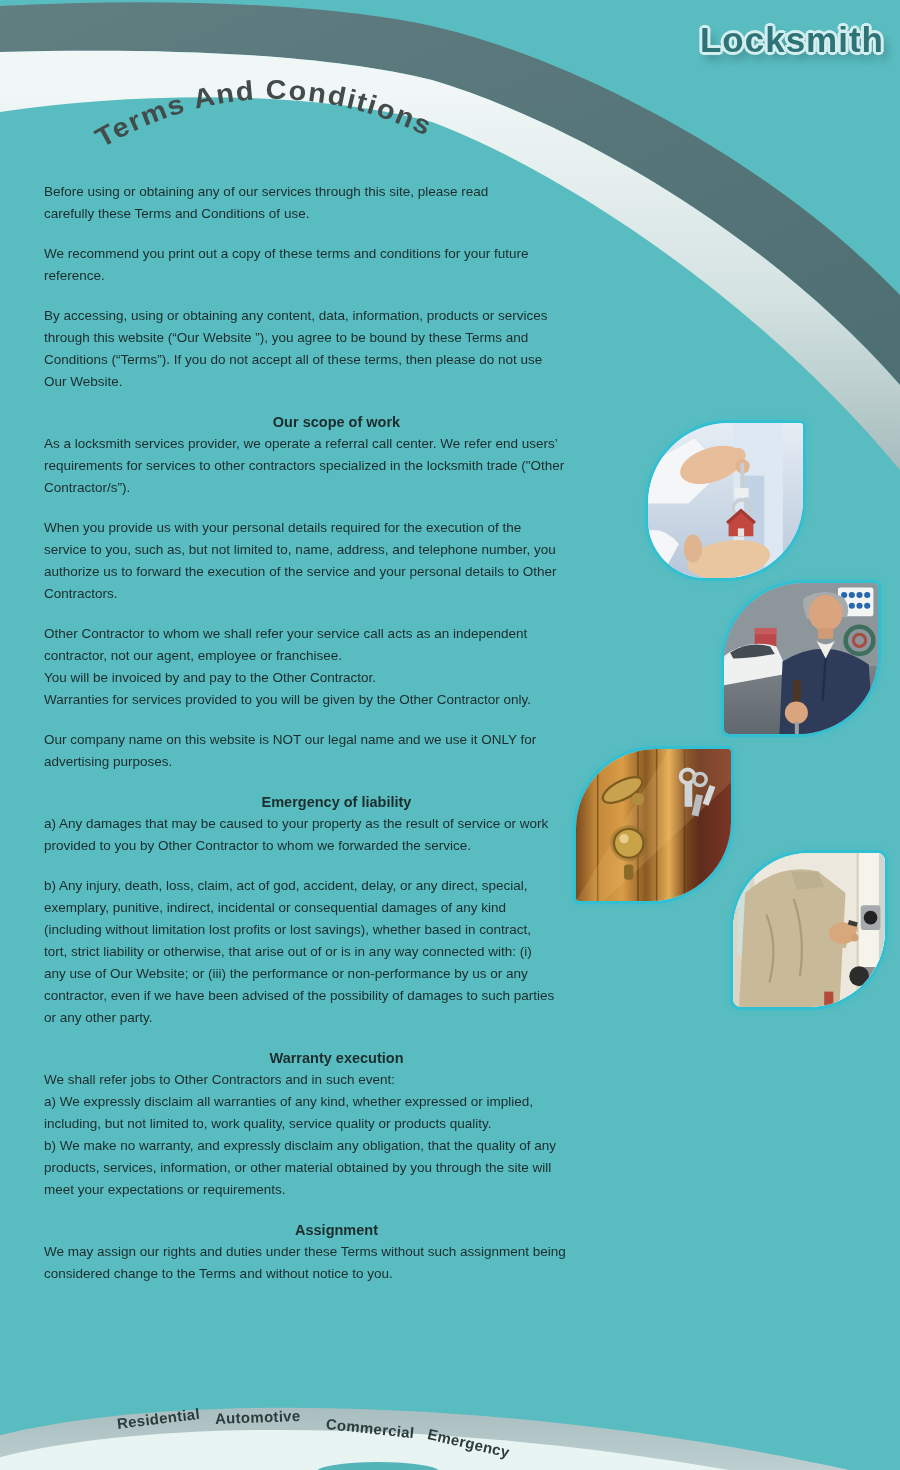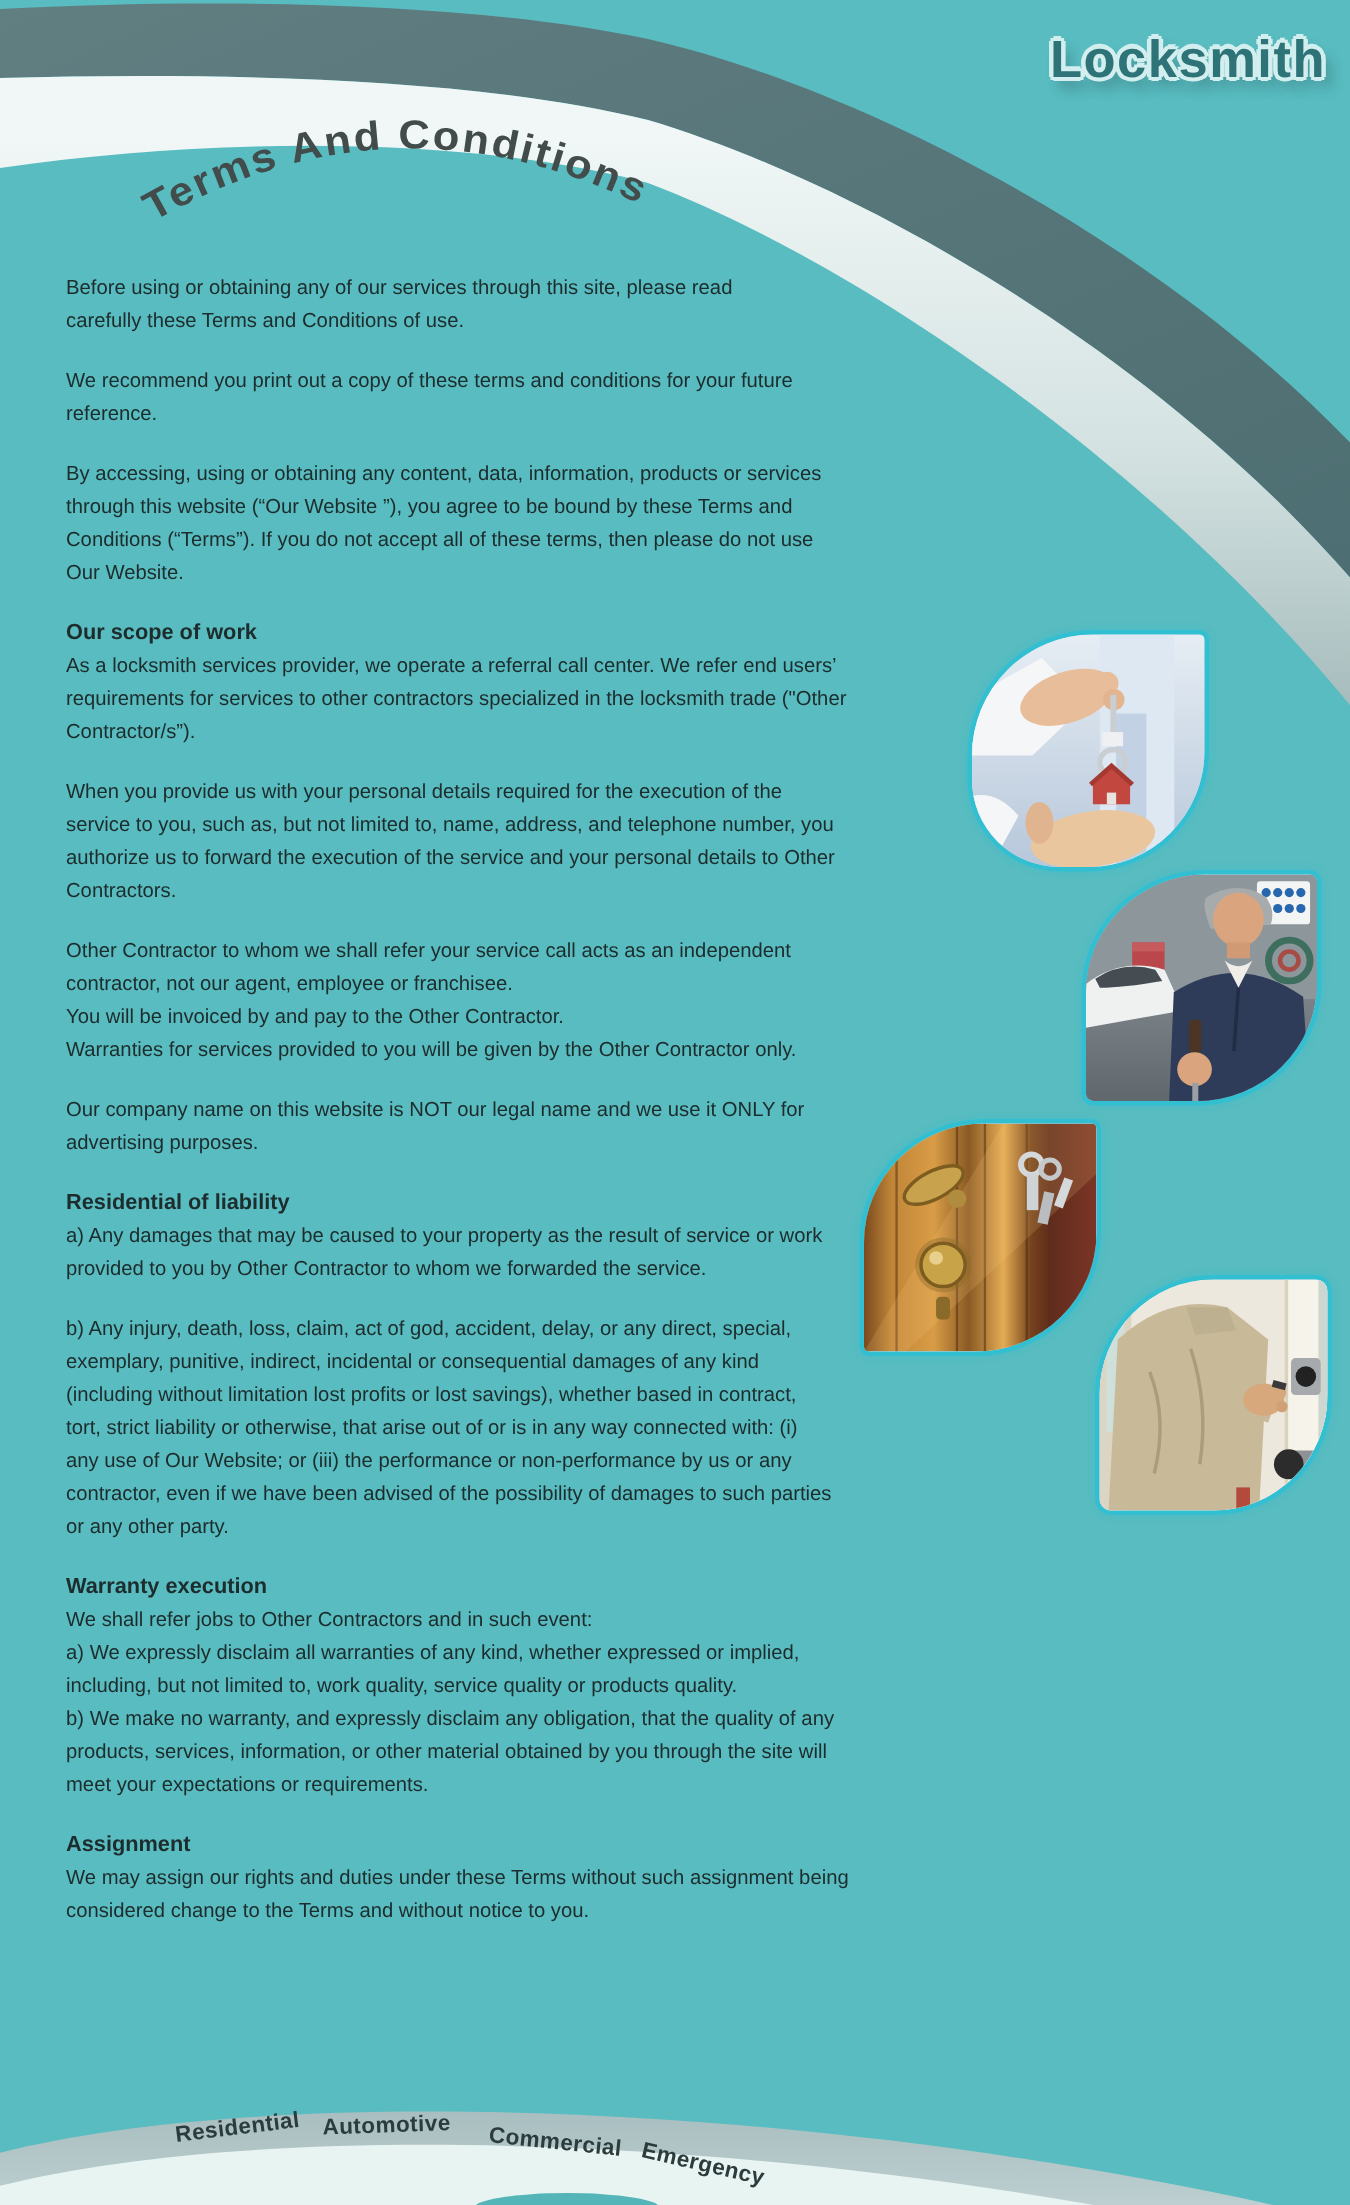--- a/index.html
+++ b/index.html
@@ -19,21 +19,21 @@
   .logo{position:absolute;top:12px;right:16px;text-align:center;cursor:pointer;}
   .logo .line{font-size:35px;line-height:55px;font-weight:800;color:#2e7377;letter-spacing:1px;
     text-shadow:
       -2px -2px 0 #d2eeee, 2px -2px 0 #d2eeee, -2px 2px 0 #d2eeee, 2px 2px 0 #d2eeee,
       -3px 0 0 #d2eeee, 3px 0 0 #d2eeee, 0 -3px 0 #d2eeee, 0 3px 0 #d2eeee,
       5px 7px 9px rgba(30,60,64,.45);}
 
   
   .content{position:absolute;left:44px;top:142px;width:585px;color:#1d2c2c;margin-top:39px;}
   .content p.para{margin:0 0 18px;font-size:13.5px;line-height:22px;white-space:pre-line;}
-  .content h3.heading{margin:12px 0 0;font-size:14.5px;line-height:22px;white-space:pre-line;}
+  .content h3.heading{margin:12px 0 0;font-size:14.5px;line-height:22px;white-space:pre-line;text-align:center;}
 
   
   .photo{position:absolute;border:3px solid #33bfd2;overflow:hidden;background:#cfe0e8;
          box-shadow:0 0 5px rgba(51,191,210,.45);}
   .photo svg{display:block;width:100%;height:100%;}
   #photo1{left:645px;top:420px;width:155px;height:155px;border-radius:52% 4% 50% 38%;}
   #photo2{left:721px;top:580px;width:154px;height:151px;border-radius:52% 5% 52% 5%;}
   #photo3{left:573px;top:746px;width:155px;height:152px;border-radius:52% 4% 52% 4%;}
   #photo4{left:730px;top:850px;width:152px;height:154px;border-radius:50% 7% 50% 7%;}
 
@@ -92,21 +92,21 @@
       <p class="para">When you provide us with your personal details required for the execution of the
 service to you, such as, but not limited to, name, address, and telephone number, you
 authorize us to forward the execution of the service and your personal details to Other
 Contractors.</p>
       <p class="para">Other Contractor to whom we shall refer your service call acts as an independent
 contractor, not our agent, employee or franchisee.
 You will be invoiced by and pay to the Other Contractor.
 Warranties for services provided to you will be given by the Other Contractor only.</p>
       <p class="para">Our company name on this website is NOT our legal name and we use it ONLY for
 advertising purposes.</p>
-      <h3 class="heading">Residential of liability</h3>
+      <h3 class="heading">Emergency of liability</h3>
       <p class="para">a) Any damages that may be caused to your property as the result of service or work
 provided to you by Other Contractor to whom we forwarded the service.</p>
       <p class="para">b) Any injury, death, loss, claim, act of god, accident, delay, or any direct, special,
 exemplary, punitive, indirect, incidental or consequential damages of any kind
 (including without limitation lost profits or lost savings), whether based in contract,
 tort, strict liability or otherwise, that arise out of or is in any way connected with: (i)
 any use of Our Website; or (iii) the performance or non-performance by us or any
 contractor, even if we have been advised of the possibility of damages to such parties
 or any other party.</p>
       <h3 class="heading">Warranty execution</h3>

